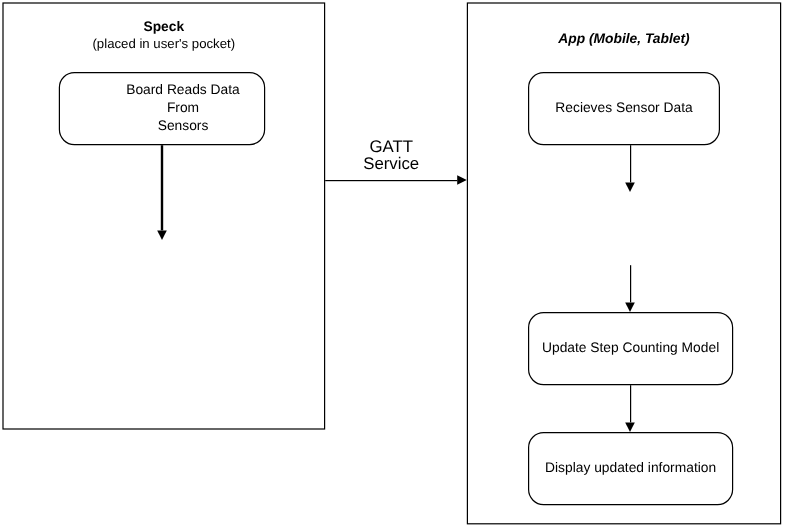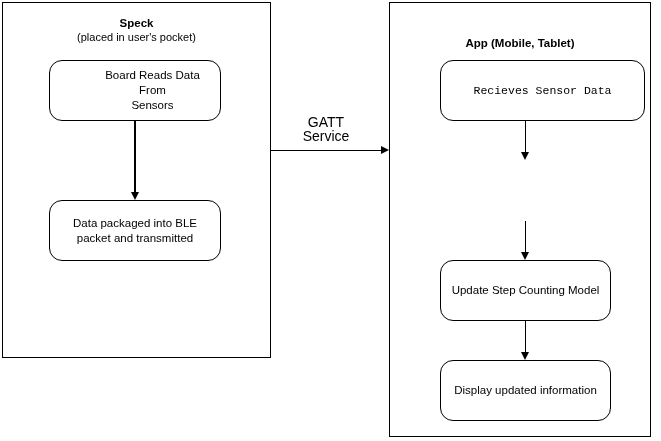--- a/index.html
+++ b/index.html
@@ -102,33 +102,31 @@
     <div class="container-title" style="top:13px;">Speck</div>
     <div class="container-subtitle" style="top:27px;">(placed in user's pocket)</div>
   </div>
 
   <div class="node" style="left:49px; top:60px; width:172px; height:61px;padding-left:43px;">Board Reads Data From
 Sensors</div>
 
   <div class="arrow-v" style="left:134.4px; top:121px; height:71px;"></div>
   <div class="arrow-v-head" style="left:130.5px; top:192px;"></div>
 
-  <div class="node" style="left:49px; top:200px; width:172px; height:61px;">Data packaged into BLE
-packet and transmitted</div>
 
   <div class="arrow-h" style="left:271px; top:150px; width:110px;"></div>
   <div class="arrow-h-head" style="left:381px; top:146.1px;"></div>
   <div class="edge-label" style="left:281px; top:115px; width:90px;">GATT
 Service</div>
 
   <div class="container-box" style="left:389px; top:2px; width:262px; height:435px;">
-    <div class="container-title" style="top:33px;">App (Mobile, Tablet)</div>
+    <div class="container-title" style="top:23px;font-style:italic;">App (Mobile, Tablet)</div>
   </div>
 
-  <div class="node" style="left:440px; top:60px; width:205px; height:61px;font-family:Liberation Mono, monospace;">Recieves Sensor Data</div>
+  <div class="node" style="left:440px; top:60px; width:160px; height:61px;">Recieves Sensor Data</div>
 
   <div class="arrow-v" style="left:524.9px; top:121px; height:31px;"></div>
   <div class="arrow-v-head" style="left:521px; top:152px;"></div>
 
 
   <div class="arrow-v" style="left:524.9px; top:221px; height:31px;"></div>
   <div class="arrow-v-head" style="left:521px; top:252px;"></div>
 
   <div class="node" style="left:440px; top:260px; width:171px; height:61px;">Update Step Counting Model</div>
 

